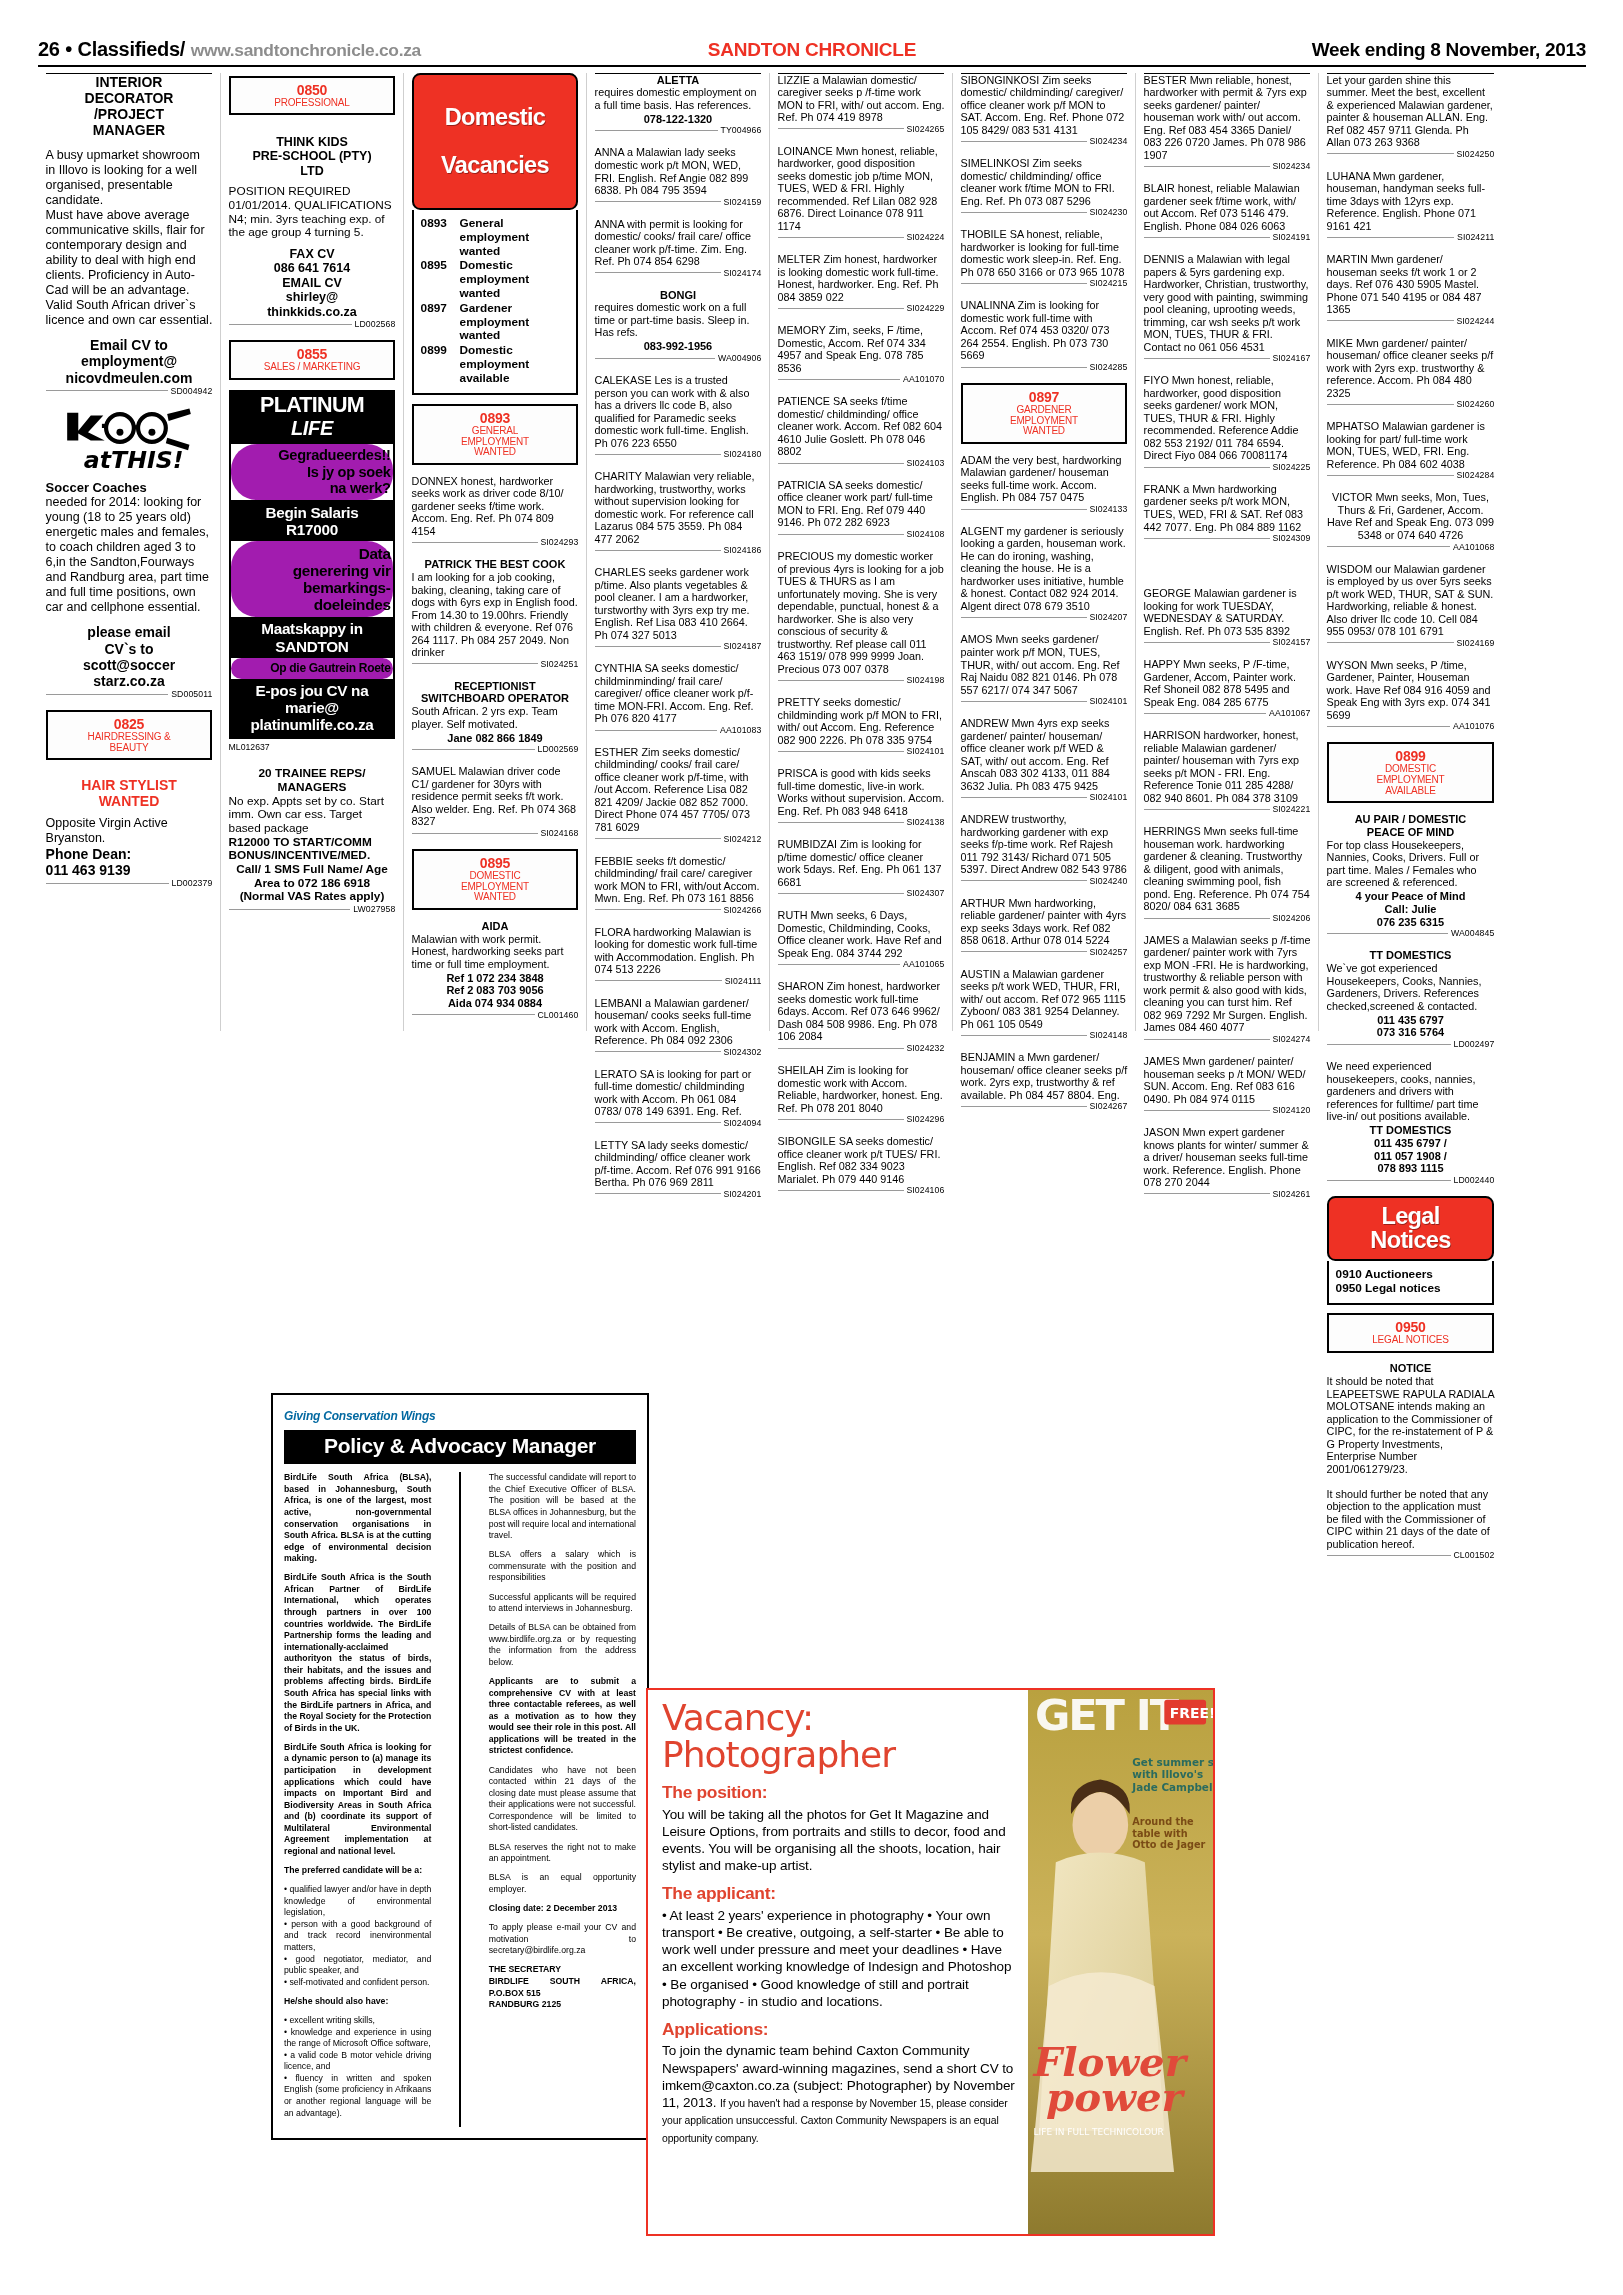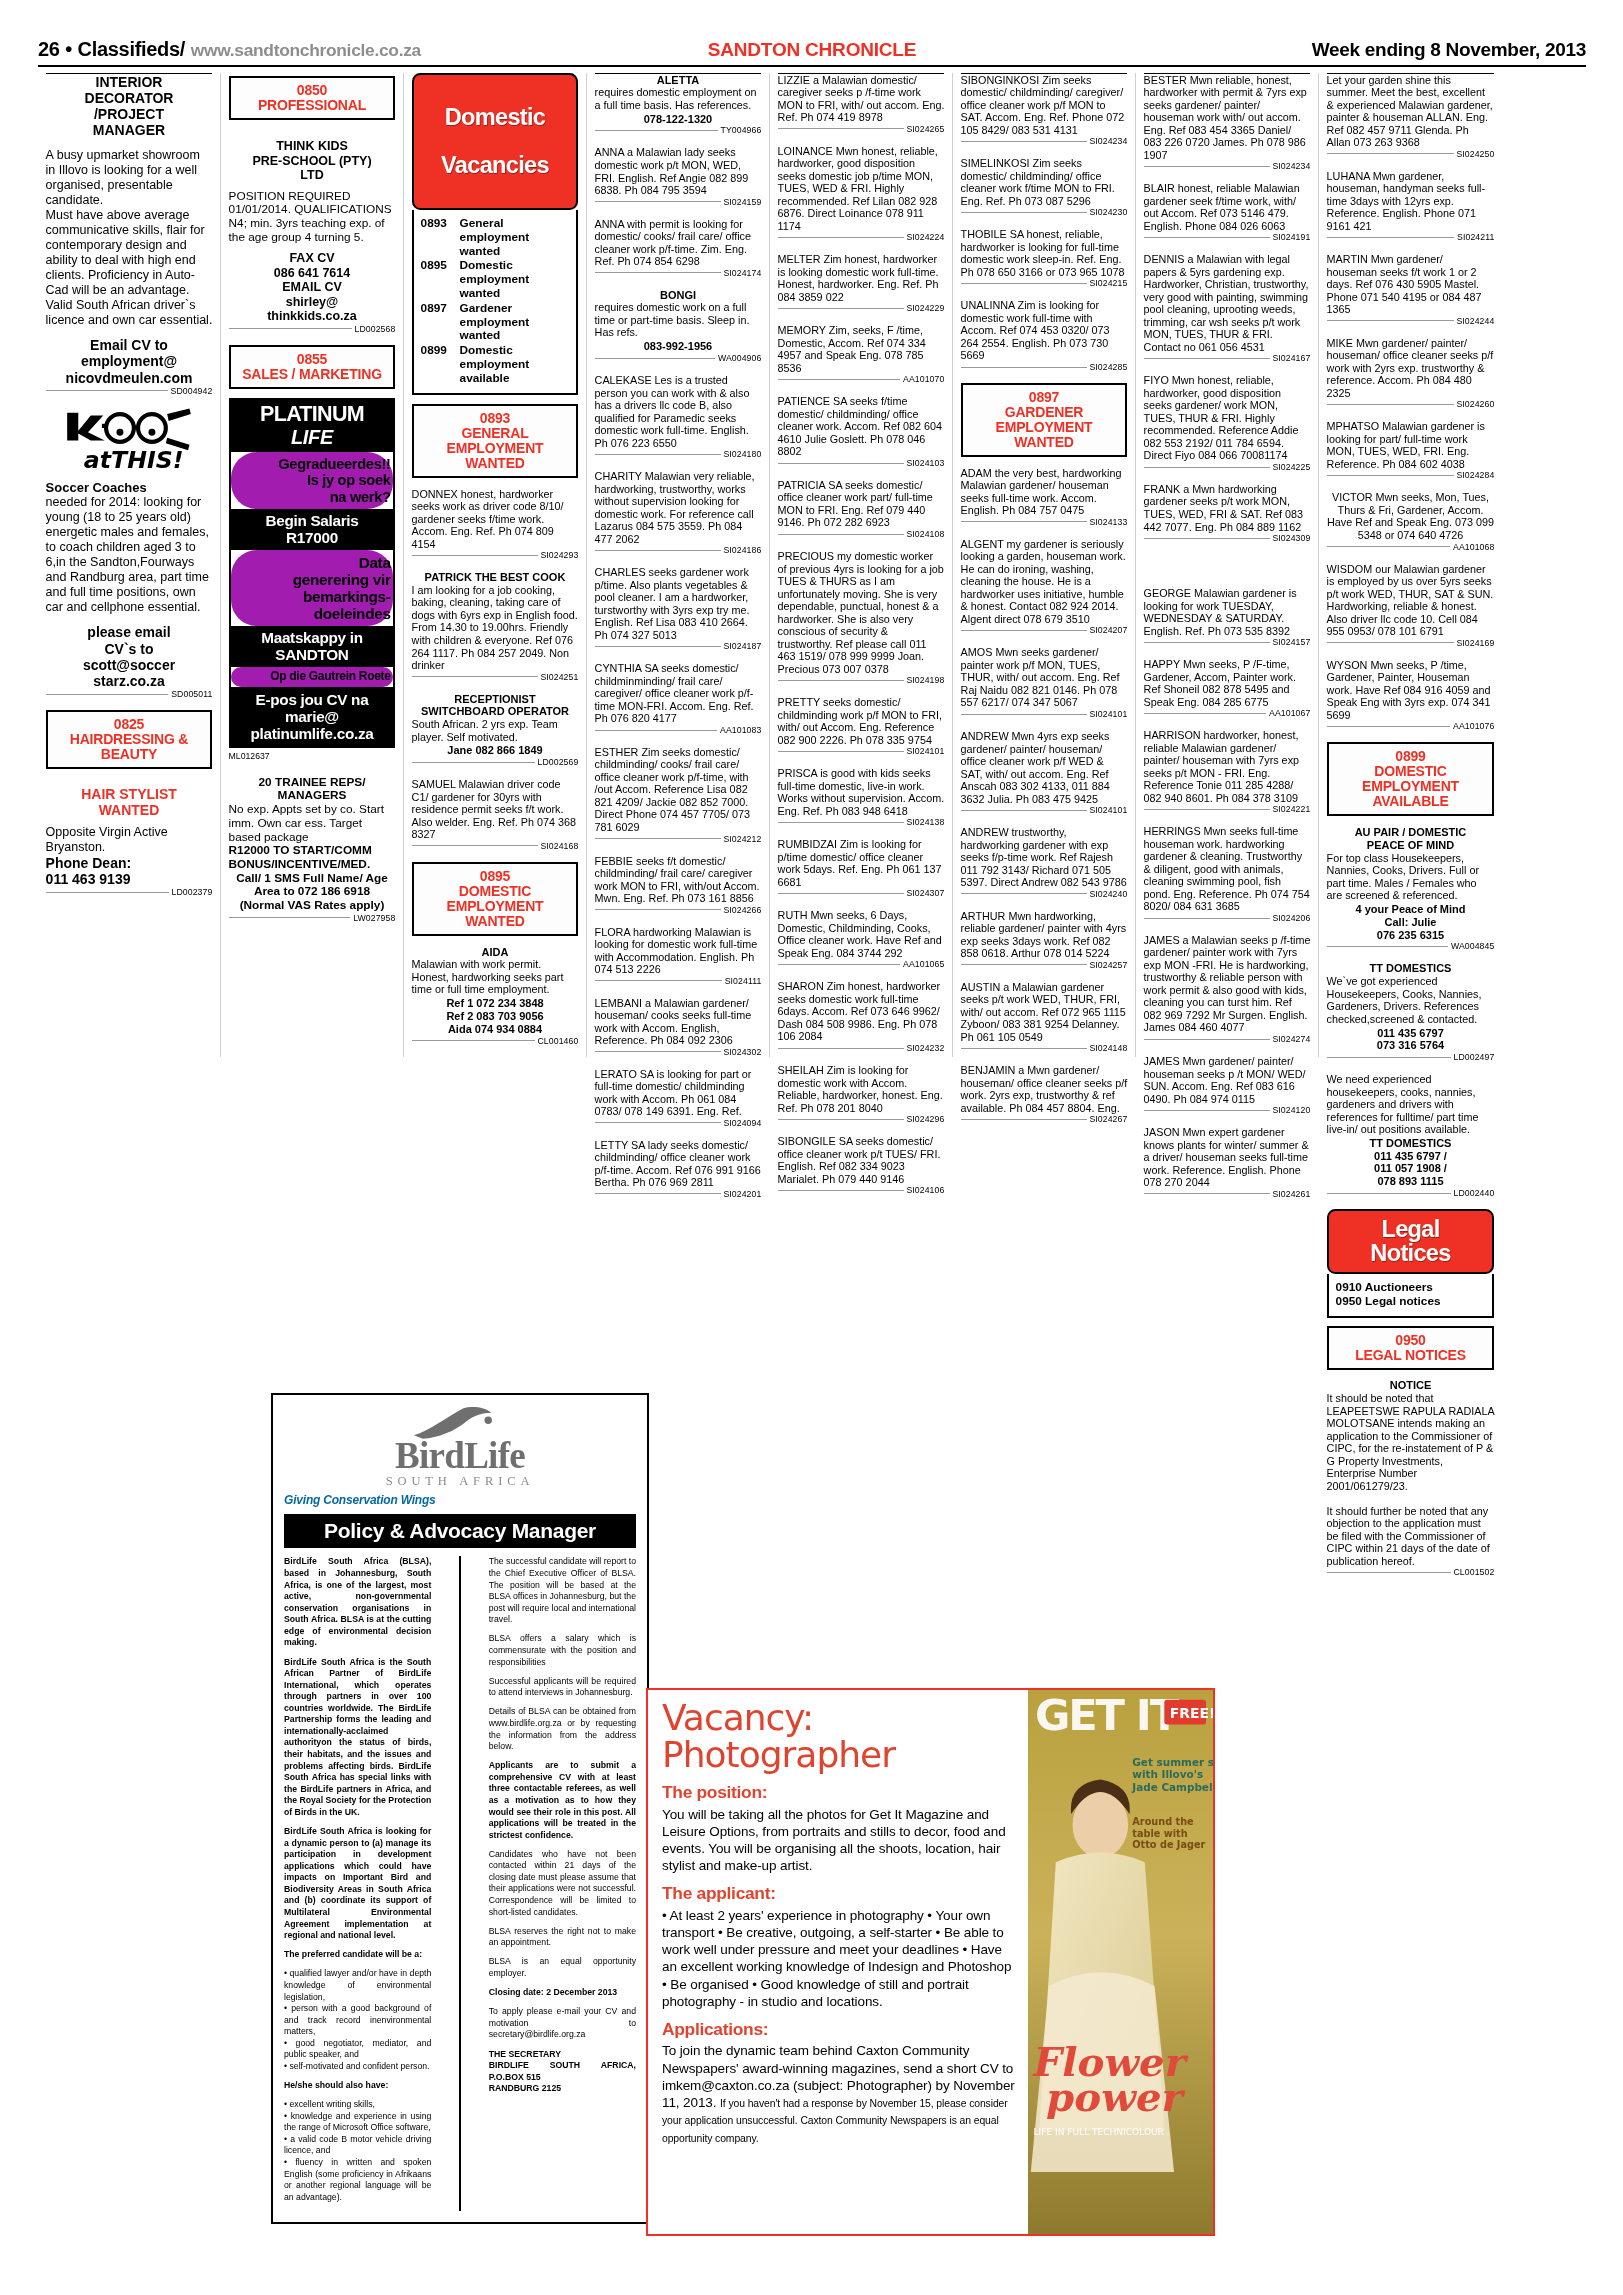--- a/index.html
+++ b/index.html
@@ -38,21 +38,21 @@
   .bold { font-weight:bold; }
   .hdr { font-weight:bold; font-size:11px; text-align:center; line-height:1.16; }
   .big-hdr { font-weight:bold; font-size:14px; text-align:center; line-height:1.15; }
   .lead { font-size:12.5px; line-height:1.2; }
 
   
   .catbox { border:2.1px solid #000; background:#fdfdfd; padding:4.9px 2.8px;
             text-align:center; margin:5.6px 0 9.7px 0; }
   .catbox .num { color:#ee3124; font-weight:bold; font-size:14px; line-height:1.08;
                  letter-spacing:-0.2px; }
-  .catbox .nm  { color:#ee3124; font-weight:bold; font-size:14px; line-height:1.08;
+  .catbox .nm  { color:#ee3124; font-weight:normal; font-size:10px; line-height:1.08;
                  letter-spacing:-0.2px; }
 
   
   .tagwrap { position:relative; margin-bottom:8.3px; }
   .tag { background:#ee3124; color:#fff; font-weight:bold; font-size:23.6px;
          line-height:1.02; padding:5.6px 9.7px 7px 9.7px; border-radius:8.3px;
          text-align:center; border:2.8px solid #000; letter-spacing:-0.7px;
          text-shadow:0.7px 0.7px 0 rgba(0,0,0,.35); }
   .taglist { border:2.1px solid #000; border-top:none; padding:7px 5.6px 7px 7px;
              font-weight:bold; font-size:11.8px; line-height:1.18; }
@@ -857,28 +857,20 @@
             <div class="ref">
               <span class="line"></span>
               <span>CL001502</span>
             </div>
           </div>
         </div>
       </div>
   </div>
 
   <div class="birdlife" style="position:absolute; left:271px; top:1385px; width:378px;">
-    <div class="bl-logo">
-      <svg viewBox="0 0 140 46" style="width:104px;height:35px;display:block;margin:0 auto -2.8px auto;" xmlns="http://www.w3.org/2000/svg" aria-hidden="true">
-        <path d="M8 40 C28 34 52 16 74 4 C86 0 104 2 112 10 C100 10 88 14 78 22 C64 34 40 44 20 45 Z" fill="#6f6f6f"></path>
-        <circle cx="108" cy="20" r="5" fill="#6f6f6f"></circle>
-      </svg>
-      <div class="bl-name">BirdLife</div>
-      <div class="bl-sub">SOUTH AFRICA</div>
-    </div>
     <div class="bl-tag">Giving Conservation Wings</div>
     <div class="bl-title">Policy &amp; Advocacy Manager</div>
     <div class="bl-cols">
       <div class="bl-col" id="bl-left">
           <p class="b" style="white-space: pre-line;">BirdLife South Africa (BLSA), based in Johannesburg, South Africa, is one of the largest, most active, non-governmental conservation organisations in South Africa. BLSA is at the cutting edge of environmental decision making.</p>
           <p class="b" style="white-space: pre-line;">BirdLife South Africa is the South African Partner of BirdLife International, which operates through partners in over 100 countries worldwide. The BirdLife Partnership forms the leading and internationally-acclaimed authorityon the status of birds, their habitats, and the issues and problems affecting birds. BirdLife South Africa has special links with the BirdLife partners in Africa, and the Royal Society for the Protection of Birds in the UK.</p>
           <p class="b" style="white-space: pre-line;">BirdLife South Africa is looking for a dynamic person to (a) manage its participation in development applications which could have impacts on Important Bird and Biodiversity Areas in South Africa and (b) coordinate its support of Multilateral Environmental Agreement implementation at regional and national level.</p>
           <p class="b" style="white-space: pre-line;">The preferred candidate will be a:</p>
           <p style="white-space: pre-line;">• qualified lawyer and/or have in depth knowledge of environmental legislation,
 • person with a good background of and track record inenvironmental matters,

